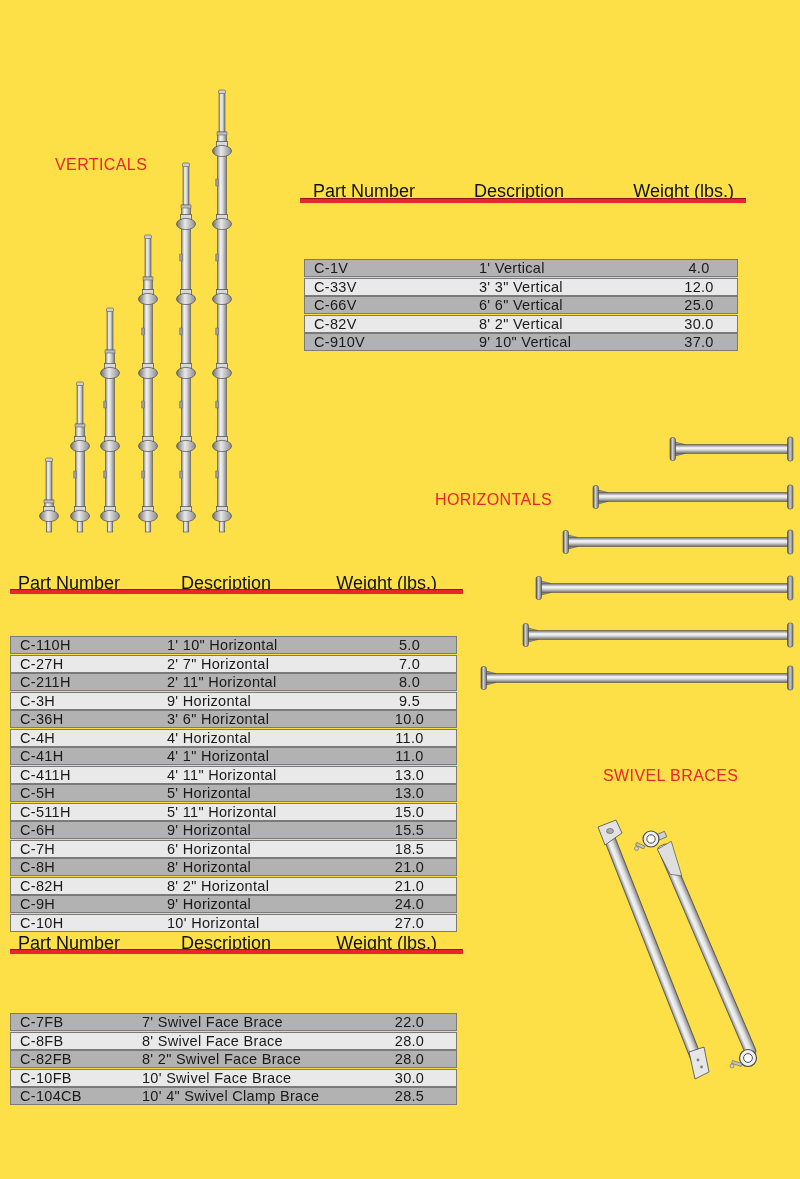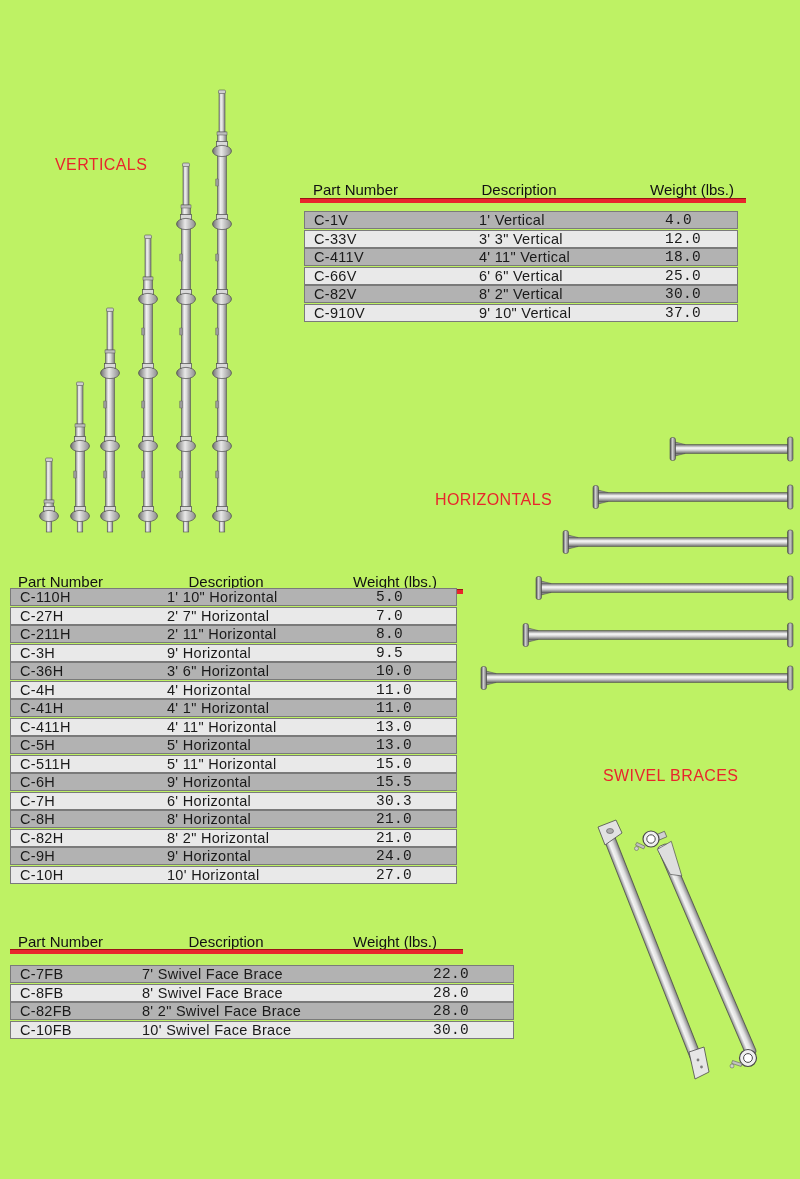--- a/index.html
+++ b/index.html
@@ -1,33 +1,33 @@
 <!DOCTYPE html>
 <html><head>
 <meta charset="utf-8">
 <style>
   html,body{margin:0;padding:0;background:#fff;}
-  .sheet{position:relative;width:800px;height:1179px;background:#bef264;overflow:hidden;
+  .sheet{position:relative;width:800px;height:1179px;background:#fde047;overflow:hidden;
          font-family:"Liberation Sans",sans-serif;color:#1a1a1a;}
   .section-label{position:absolute;font-size:16px;letter-spacing:.4px;color:#e8262c;white-space:nowrap;}
   .ptable{position:absolute;}
-  .thead{position:absolute;top:0;left:0;right:0;height:18px;font-size:15px;color:#111;}
+  .thead{position:absolute;top:0;left:0;right:0;height:18px;font-size:18px;color:#111;}
   .thead span{position:absolute;top:3px;white-space:nowrap;}
   .h-part{left:13px;}
   .h-desc{transform:translateX(-50%);}
   .redline{position:absolute;height:4px;background:#e8262c;border-top:1px solid #9b1216;}
-  .rows{position:absolute;}
+  .rows{position:absolute;margin-top:48px;}
   .prow{display:grid;height:16px;line-height:16px;font-size:14.5px;letter-spacing:.3px;
         border:1px solid #7a7a7a;margin-bottom:.5px;align-items:center;
         grid-template-columns:var(--cols);}
   .prow:nth-child(odd){background:#b2b2b2;}
   .prow:nth-child(even){background:#e9e9e9;}
   .c-part{padding-left:9px;white-space:nowrap;}
   .c-desc{white-space:nowrap;}
-  .c-weight{text-align:left;padding-right:var(--wpad);white-space:nowrap;font-family:Liberation Mono, monospace;}
+  .c-weight{text-align:center;padding-right:var(--wpad);white-space:nowrap;}
   .art{position:absolute;}
 </style>
 </head>
 <body>
 
 <div class="sheet">
 
   <div class="section-label" style="left:55px;top:156px;">VERTICALS</div>
 
   <svg class="art" style="left:25px;top:82px;" width="230" height="455" viewBox="0 0 230 455">
@@ -159,25 +159,20 @@
           <span class="c-part">C-1V</span>
           <span class="c-desc">1' Vertical</span>
           <span class="c-weight">4.0</span>
         </div>
         <div class="prow">
           <span class="c-part">C-33V</span>
           <span class="c-desc">3' 3" Vertical</span>
           <span class="c-weight">12.0</span>
         </div>
         <div class="prow">
-          <span class="c-part">C-411V</span>
-          <span class="c-desc">4' 11" Vertical</span>
-          <span class="c-weight">18.0</span>
-        </div>
-        <div class="prow">
           <span class="c-part">C-66V</span>
           <span class="c-desc">6' 6" Vertical</span>
           <span class="c-weight">25.0</span>
         </div>
         <div class="prow">
           <span class="c-part">C-82V</span>
           <span class="c-desc">8' 2" Vertical</span>
           <span class="c-weight">30.0</span>
         </div>
         <div class="prow">
@@ -303,21 +298,21 @@
           <span class="c-weight">15.0</span>
         </div>
         <div class="prow">
           <span class="c-part">C-6H</span>
           <span class="c-desc">9' Horizontal</span>
           <span class="c-weight">15.5</span>
         </div>
         <div class="prow">
           <span class="c-part">C-7H</span>
           <span class="c-desc">6' Horizontal</span>
-          <span class="c-weight">30.3</span>
+          <span class="c-weight">18.5</span>
         </div>
         <div class="prow">
           <span class="c-part">C-8H</span>
           <span class="c-desc">8' Horizontal</span>
           <span class="c-weight">21.0</span>
         </div>
         <div class="prow">
           <span class="c-part">C-82H</span>
           <span class="c-desc">8' 2" Horizontal</span>
           <span class="c-weight">21.0</span>
@@ -371,37 +366,42 @@
       </g>
   </svg>
 
   <div class="ptable" style="left:7px;top:930px;width:456px;height:130px;">
     <div class="thead">
       <span class="h-part" style="left:11px;">Part Number</span>
       <span class="h-desc" style="left:219px;">Description</span>
       <span style="right:26px;">Weight (lbs.)</span>
     </div>
     <div class="redline" style="top:19px;left:3px;width:453px;"></div>
-    <div class="rows" style="top:35px;left:3px;width:504px;--cols:131px 1fr 80px;--wpad:13px;">
+    <div class="rows" style="top:35px;left:3px;width:447px;--cols:131px 1fr 80px;--wpad:13px;">
         <div class="prow">
           <span class="c-part">C-7FB</span>
           <span class="c-desc">7' Swivel Face Brace</span>
           <span class="c-weight">22.0</span>
         </div>
         <div class="prow">
           <span class="c-part">C-8FB</span>
           <span class="c-desc">8' Swivel Face Brace</span>
           <span class="c-weight">28.0</span>
         </div>
         <div class="prow">
           <span class="c-part">C-82FB</span>
           <span class="c-desc">8' 2" Swivel Face Brace</span>
           <span class="c-weight">28.0</span>
         </div>
         <div class="prow">
           <span class="c-part">C-10FB</span>
           <span class="c-desc">10' Swivel Face Brace</span>
           <span class="c-weight">30.0</span>
         </div>
+        <div class="prow">
+          <span class="c-part">C-104CB</span>
+          <span class="c-desc">10' 4" Swivel Clamp Brace</span>
+          <span class="c-weight">28.5</span>
+        </div>
       </div>
   </div>
 
 </div>
 
 </body></html>

